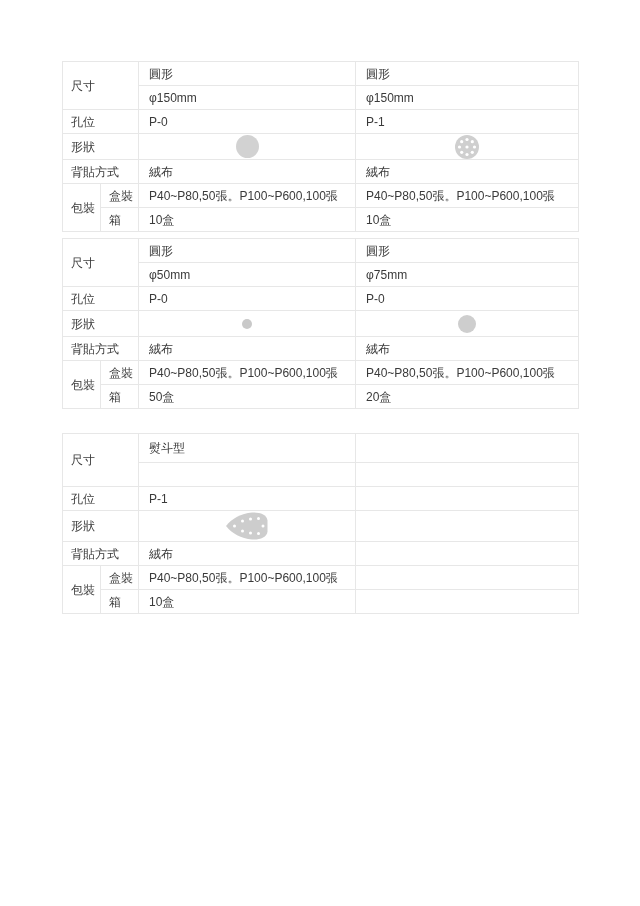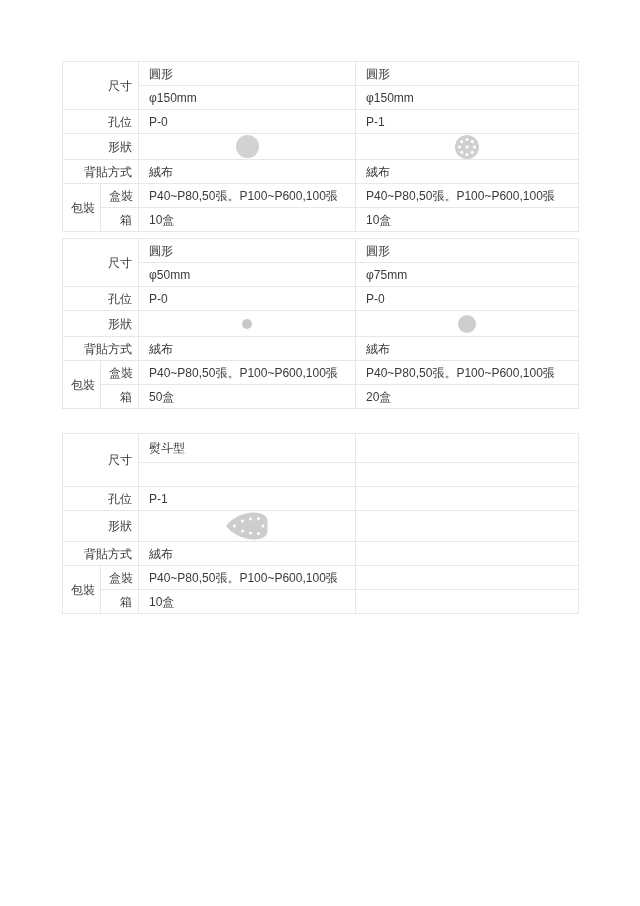--- a/index.html
+++ b/index.html
@@ -17,21 +17,21 @@
   .spec-table td {
     border: 1px solid #e7e7e7;
     height: 22px;
     padding: 1px 6px 0 10px;
     vertical-align: middle;
     font-size: 12px;
     color: #3a3a3a;
     overflow: hidden;
     white-space: nowrap;
   }
-  .spec-table td.lbl { padding-left: 8px; text-align: right; }
+  .spec-table td.lbl { padding-left: 8px; }
   .spec-table tr.shape-row td { height: 24px; }
   .spec-table td.shape-cell { text-align: center; padding: 0; }
   .shape-cell svg { display: inline-block; vertical-align: middle; }
   #table-1 { top: 61px; }
   #table-2 { top: 238px; }
   #table-3 { top: 433px; }
   #table-3 tr.first-row td { height: 27px; }
 </style>
 </head>
 <body>

